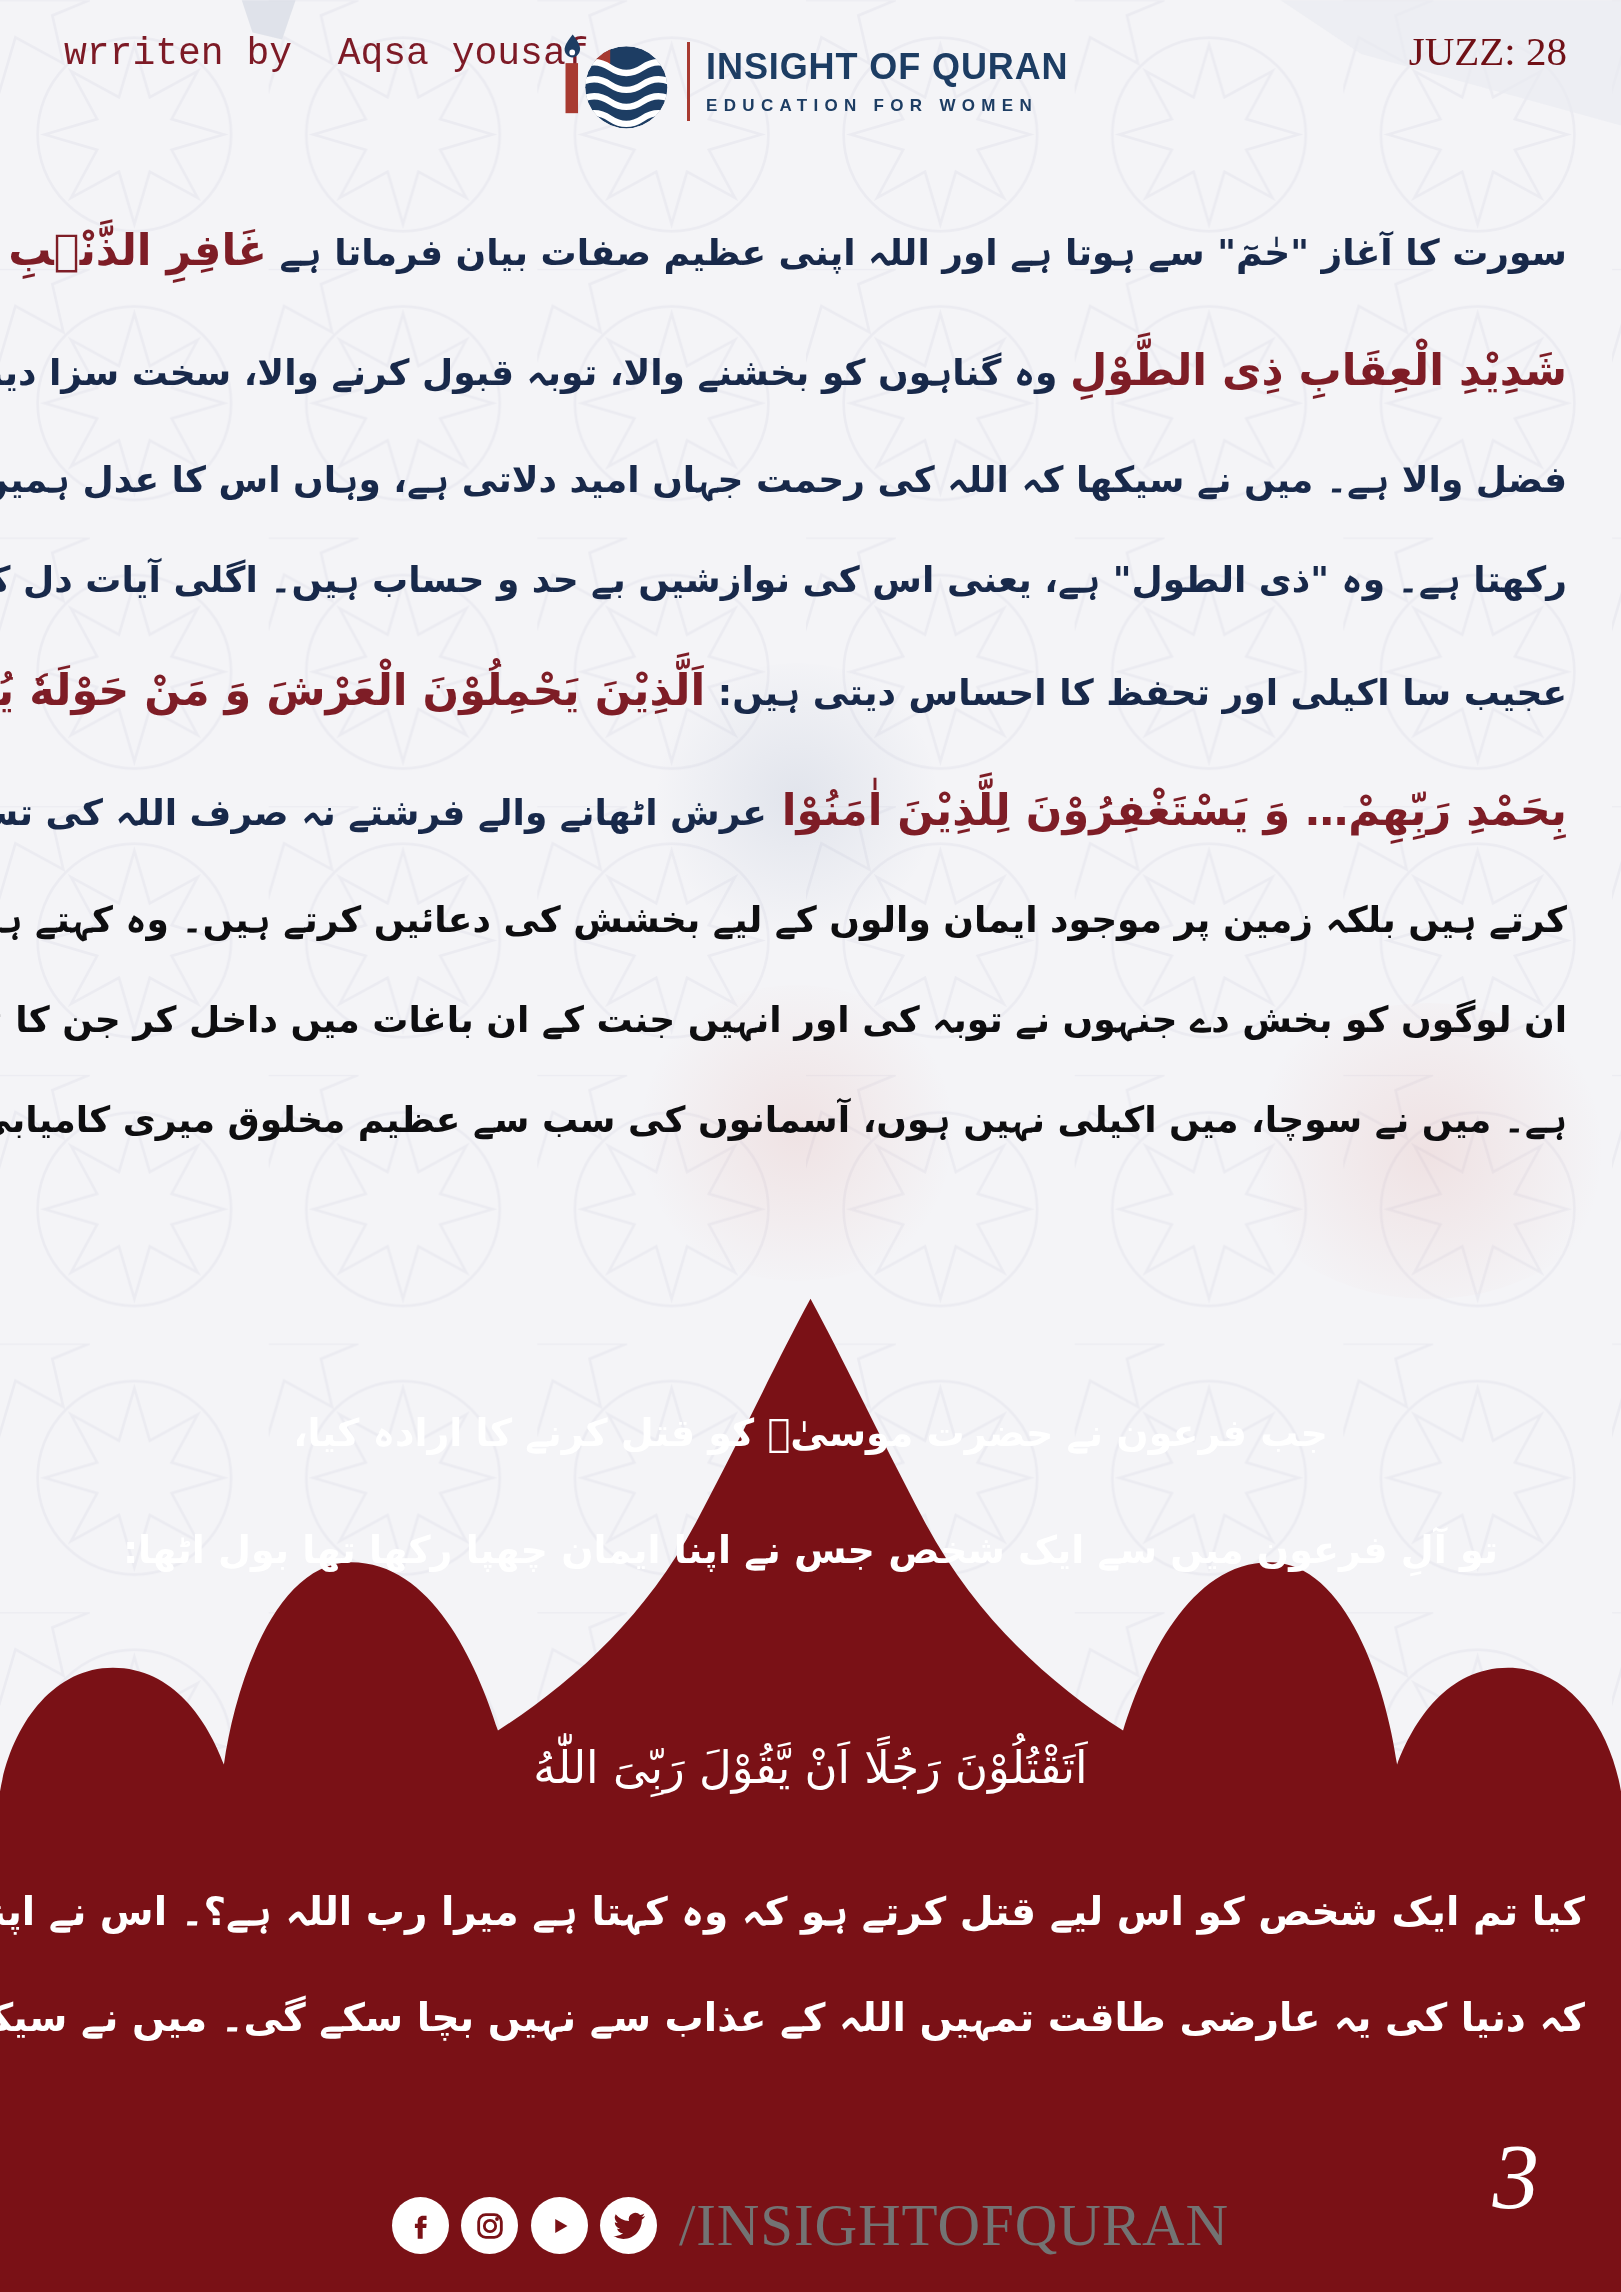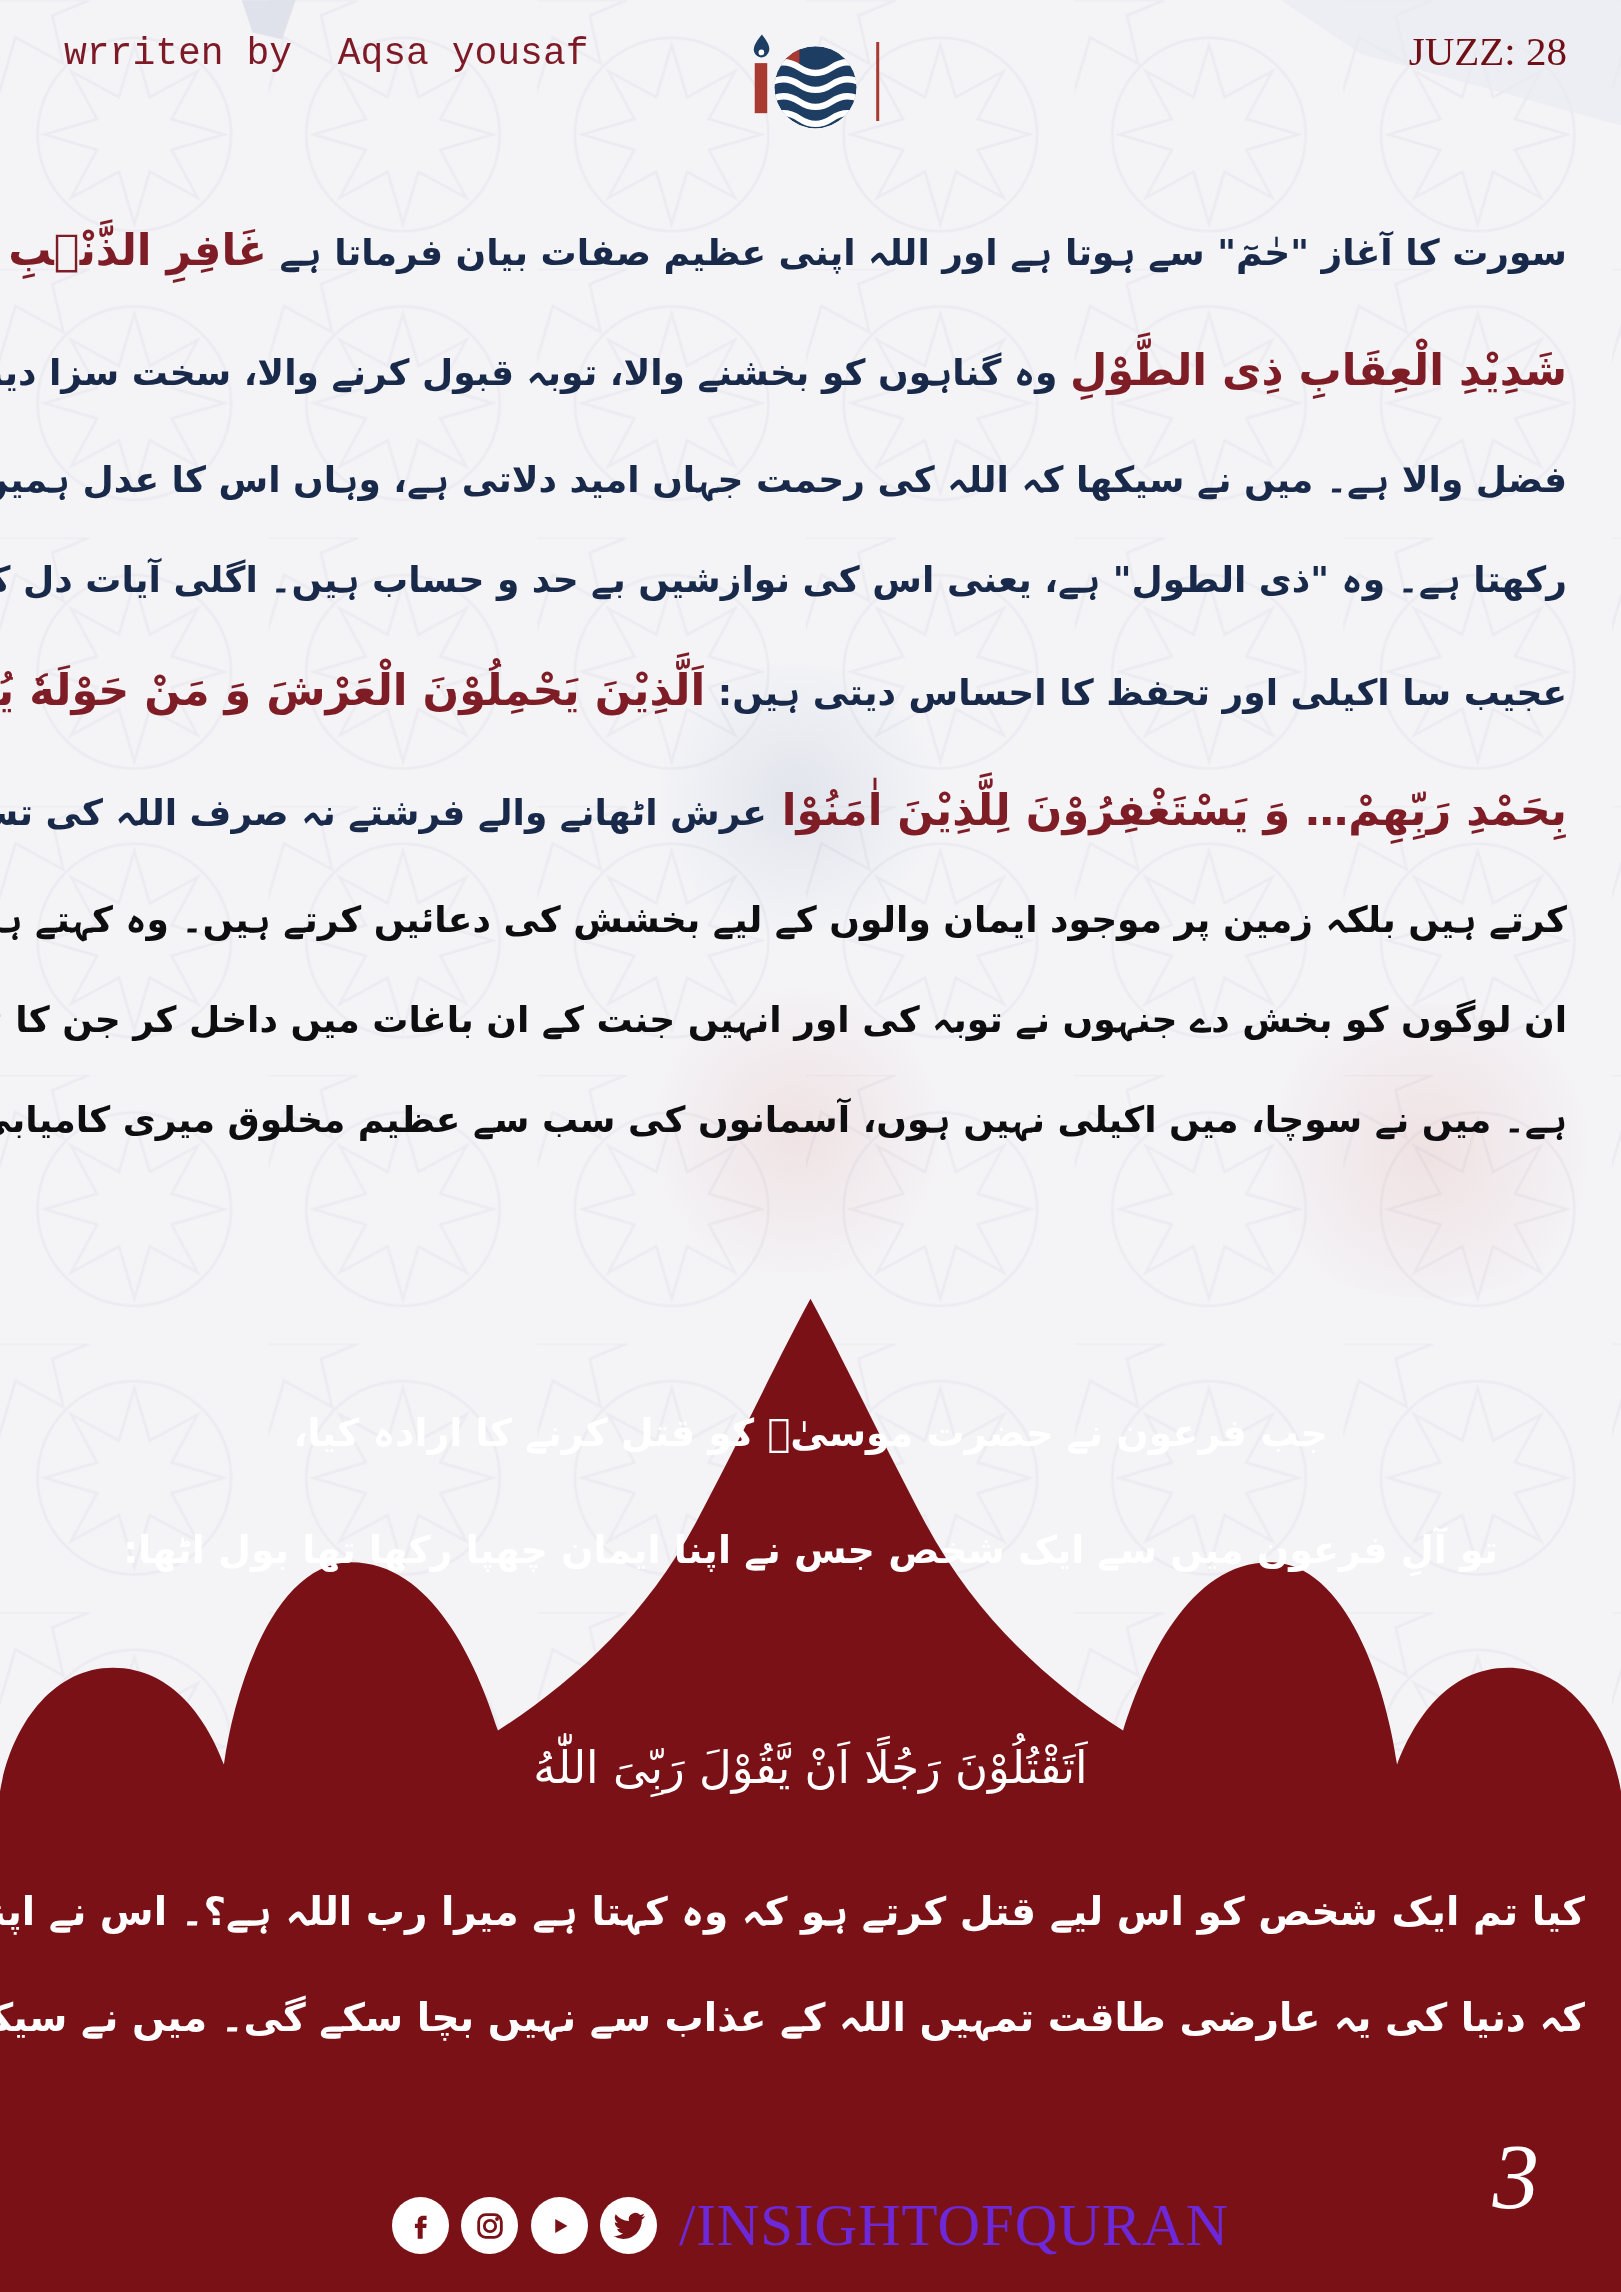--- a/index.html
+++ b/index.html
@@ -90,21 +90,21 @@
   .footer{
     position:absolute;left:0;right:0;top:2191px;z-index:3;
     display:flex;align-items:center;justify-content:center;gap:12.5px;
   }
   .icon-circle{
     width:57px;height:57px;border-radius:50%;background:#fff;
     display:flex;align-items:center;justify-content:center;flex:0 0 auto;
     cursor:pointer;
   }
   .handle{
-    font-family:"Liberation Serif",serif;color:#6d28d9;
+    font-family:"Liberation Serif",serif;color:#737373;
     font-size:59px;letter-spacing:0.9px;margin-left:9px;white-space:nowrap;
   }
   .page-number{
     position:absolute;right:82px;top:2123px;z-index:3;
     font-family:"Liberation Serif",serif;font-style:italic;
     font-size:93px;color:#fff;
   }
 </style>
 </head>
 <body>
@@ -144,20 +144,24 @@
     <g clip-path="url(#logoCircle)">
       <circle cx="82" cy="64" r="46" fill="#1d3d63"></circle>
       <path d="M30 42 Q48 28 64 42 L64 10 L26 14 Z" fill="#a83a31"></path>
       <path d="M28 42 Q46 30 64 42 T100 42 T136 42" stroke="#ffffff" stroke-width="7" fill="none"></path>
       <path d="M28 61 Q46 49 64 61 T100 61 T136 61" stroke="#ffffff" stroke-width="7" fill="none"></path>
       <path d="M28 80 Q46 68 64 80 T100 80 T136 80" stroke="#ffffff" stroke-width="7" fill="none"></path>
       <path d="M28 99 Q46 87 64 99 T100 99 T136 99" stroke="#ffffff" stroke-width="7" fill="none"></path>
     </g>
   </svg>
   <div class="logo-divider"></div>
+  <div class="logo-text">
+    <div class="logo-title">INSIGHT OF QURAN</div>
+    <div class="logo-subtitle">EDUCATION FOR WOMEN</div>
+  </div>
 </div>
 
 <div class="juzz">JUZZ: 28</div>
 
 <div class="main-paragraph">
     <div class="t-line big"><span class="c-navy">سورت کا آغاز "حٰمٓ" سے ہوتا ہے اور اللہ اپنی عظیم صفات بیان فرماتا ہے </span><span class="c-red">غَافِرِ الذَّنْۢبِ وَ قَابِلِ التَّوْبِ</span></div>
     <div class="t-line big"><span class="c-red">شَدِيْدِ الْعِقَابِ ذِی الطَّوْلِ</span><span class="c-navy"> وہ گناہوں کو بخشنے والا، توبہ قبول کرنے والا، سخت سزا دینے والا اور بڑے</span></div>
     <div class="t-line"><span class="c-navy">فضل والا ہے۔ میں نے سیکھا کہ اللہ کی رحمت جہاں امید دلاتی ہے، وہاں اس کا عدل ہمیں چوکنا بھی</span></div>
     <div class="t-line"><span class="c-navy">رکھتا ہے۔ وہ "ذی الطول" ہے، یعنی اس کی نوازشیں بے حد و حساب ہیں۔ اگلی آیات دل کو ایک</span></div>
     <div class="t-line big"><span class="c-navy">عجیب سا اکیلی اور تحفظ کا احساس دیتی ہیں: </span><span class="c-red">اَلَّذِيْنَ يَحْمِلُوْنَ الْعَرْشَ وَ مَنْ حَوْلَهٗ يُسَبِّحُوْنَ</span></div>

